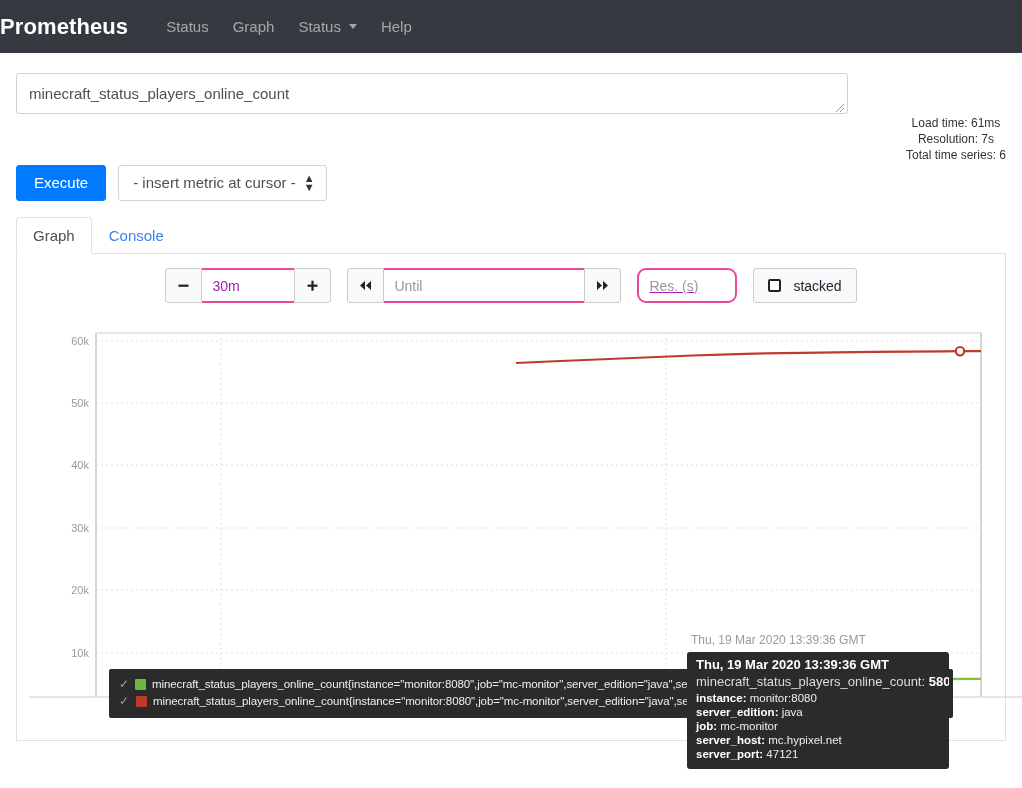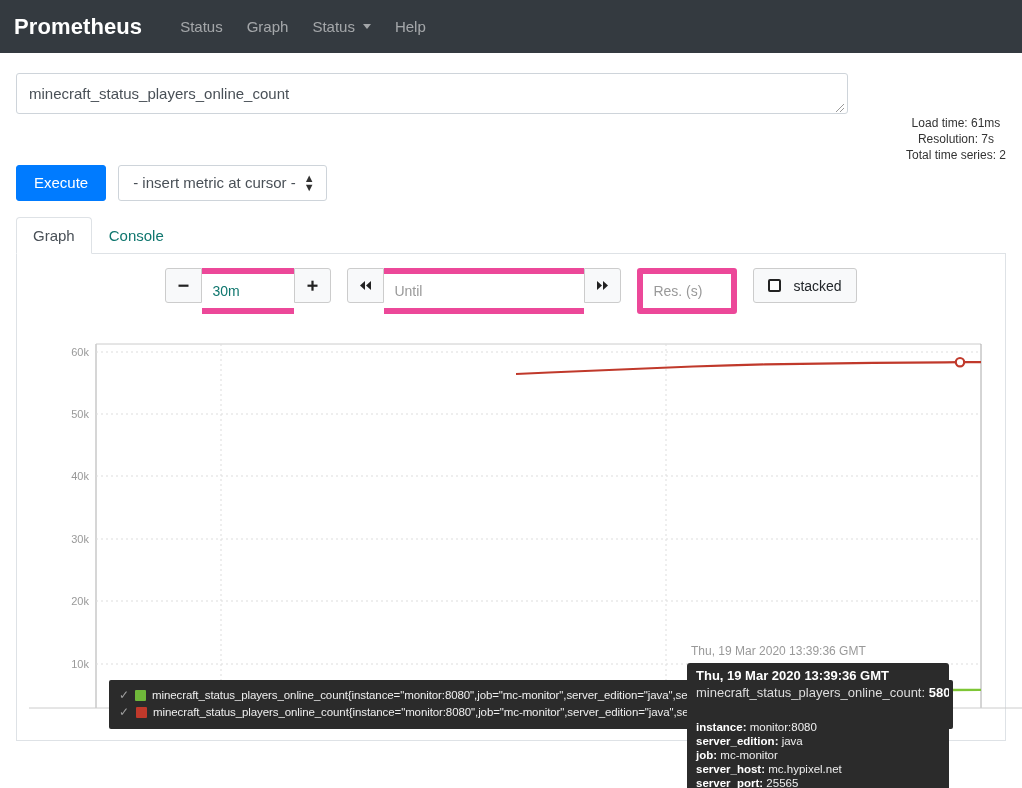--- a/index.html
+++ b/index.html
@@ -9,21 +9,21 @@
     background:#fff;
     font-family:"Liberation Sans", sans-serif;
     font-size:14px;
     color:#212529;
     overflow:hidden;
   }
 
   
   .navbar{
     height:53px; background:#343a40; display:flex; align-items:center;
-    padding:0 14px; gap:0;
+    padding:0 0; gap:0;
   }
   .brand{
     color:#fff; font-size:22px; font-weight:bold; letter-spacing:.1px;
     margin-right:26px; text-decoration:none; cursor:pointer;
   }
   .nav-link{
     color:rgba(255,255,255,.55); font-size:15px; text-decoration:none;
     padding:4px 12px; cursor:pointer; display:flex; align-items:center; gap:6px;
   }
   .caret{
@@ -70,48 +70,48 @@
     font-size:15px; padding:8px 30px 8px 14px; cursor:pointer; position:relative;
     display:flex; align-items:center; line-height:18px;
   }
   .updown{ position:absolute; right:11px; top:50%; transform:translateY(-50%);
            font-size:11px; line-height:9px; color:#333; display:flex; flex-direction:column;}
 
   
   .tabs{ display:flex; margin-top:16px; border-bottom:1px solid #dee2e6; position:relative; }
   .tab{
     padding:9px 16px; font-size:15px; cursor:pointer; border:1px solid transparent;
-    border-radius:4px 4px 0 0; margin-bottom:-1px; color:#0f766e;
+    border-radius:4px 4px 0 0; margin-bottom:-1px; color:#3b82f6;
   }
   .tab.active{ color:#495057; background:#fff; border-color:#dee2e6 #dee2e6 #fff; }
 
   
   .panel{
     border:1px solid #dee2e6; border-top:none; padding:14px 12px 10px 12px;
     height:487px; position:relative;
   }
 
   
   .controls{ display:flex; justify-content:center; gap:16px; }
   .grp{ display:flex; }
   .ibtn{
     border:1px solid #ccc; background:#f8f9fa; color:#333; font-size:14px;
     min-width:37px; height:35px; display:flex;align-items:center;justify-content:center;
     cursor:pointer;
   }
   .grp .ibtn:first-child{ border-radius:3px 0 0 3px; }
   .grp .ibtn:last-child{ border-radius:0 3px 3px 0; }
   .txtin{
-    border:6px solid #ec4899; height:46px; padding:0 10px; font-size:14px; color:#0f766e;
+    border:2px solid #ec4899; height:35px; padding:0 10px; font-size:14px; color:#a21caf;
     outline:none; font-family:"Liberation Sans", sans-serif; background:#fff;
   }
   .txtin::placeholder{ color:#999; }
   .w-range{ width:92px; border-left:none; border-right:none; }
   .w-until{ width:200px; border-left:none; border-right:none; }
-  .w-res{ width:100px; border-radius:3px; }
+  .w-res{ width:100px; border-radius:9px;text-decoration:underline; }
   .stackbtn{
     border:1px solid #ccc; background:#f8f9fa; border-radius:3px; height:35px;
     display:flex; align-items:center; gap:12px; padding:0 14px; cursor:pointer; font-size:14px;
   }
 
   
   .chart-wrap{ position:relative; margin-top:16px; height:390px; }
   svg.chart{ display:block; }
 
   .ytick{ font-size:11px; fill:#999; text-anchor:end; font-family:"Liberation Sans", sans-serif;}
@@ -124,21 +124,21 @@
   }
 
   
   .tooltip{
     position:absolute; left:658px; top:333px; width:262px;
     background:#2b2b2b; color:#eee; border-radius:3px; padding:6px 8px 8px 9px;
     font-size:11.5px; line-height:14px; z-index:6; overflow:hidden;
     font-family:"Liberation Sans", sans-serif;
   }
   .tt-date{ font-size:13px; font-weight:bold; color:#fff; margin-bottom:3px; white-space:nowrap;}
-  .tt-metric{ font-size:13px; color:#ddd; white-space:nowrap; margin-bottom:20px;}
+  .tt-metric{ font-size:13px; color:#ddd; white-space:nowrap; margin-bottom:2px;}
   .tt-val{ color:#fff; font-weight:bold; }
   .tt-row{ font-size:11.5px; white-space:nowrap; }
   .tt-row b{ color:#fff; }
 
   
   .legend{
     position:absolute; left:80px; right:40px; bottom:-9px;
     background:#2b2b2b; color:#eee; border-radius:2px; padding:7px 10px 8px 10px;
     font-size:11.5px; line-height:17px; z-index:5;
   }
@@ -174,21 +174,21 @@
     <div class="qbox">
       <textarea class="qinput" rows="1" placeholder="Expression (press Shift+Enter for newlines)" style="">minecraft_status_players_online_count</textarea>
       <svg class="resize-grip" viewBox="0 0 10 10">
         <line x1="9" y1="1" x2="1" y2="9" stroke="#999" stroke-width="1"></line>
         <line x1="9" y1="5" x2="5" y2="9" stroke="#999" stroke-width="1"></line>
       </svg>
     </div>
     <div class="stats">
       <div>Load time: 61ms</div>
       <div>Resolution: 7s</div>
-      <div>Total time series: 2</div>
+      <div>Total time series: 6</div>
     </div>
   </div>
 
   <div class="exrow">
     <button class="btn-exec">Execute</button>
     <div class="metric-select">
       <span>- insert metric at cursor -</span>
       <span class="updown">
         <span>▲</span>
           <span>▼</span>
@@ -304,21 +304,21 @@
         <div class="tt-row">
           <b>job</b><b>:</b>
           <span>mc-monitor</span>
         </div>
         <div class="tt-row">
           <b>server_host</b><b>:</b>
           <span>mc.hypixel.net</span>
         </div>
         <div class="tt-row">
           <b>server_port</b><b>:</b>
-          <span>25565</span>
+          <span>47121</span>
         </div>
       </div>
 
       <div class="legend">
         <div class="lrow">
           <span class="check">✓</span>
           <span class="sw" style="background:#6fb83a"></span>
           <span class="lname">minecraft_status_players_online_count{instance="monitor:8080",job="mc-monitor",server_edition="java",server_host="play.cubecraft.net",server_port="25565"}</span>
         </div>
         <div class="lrow">

